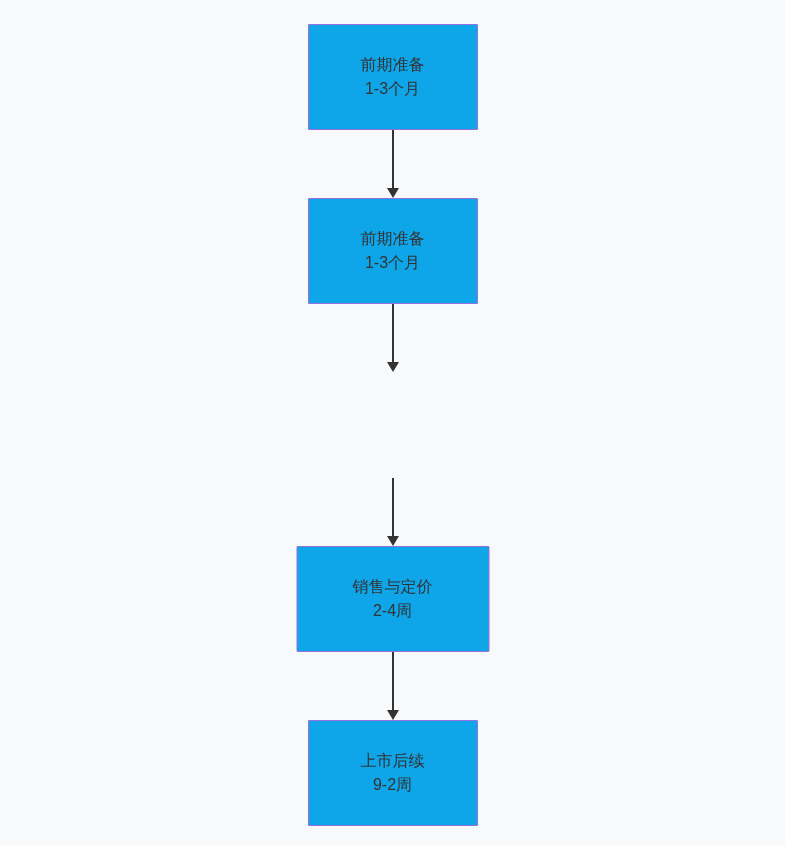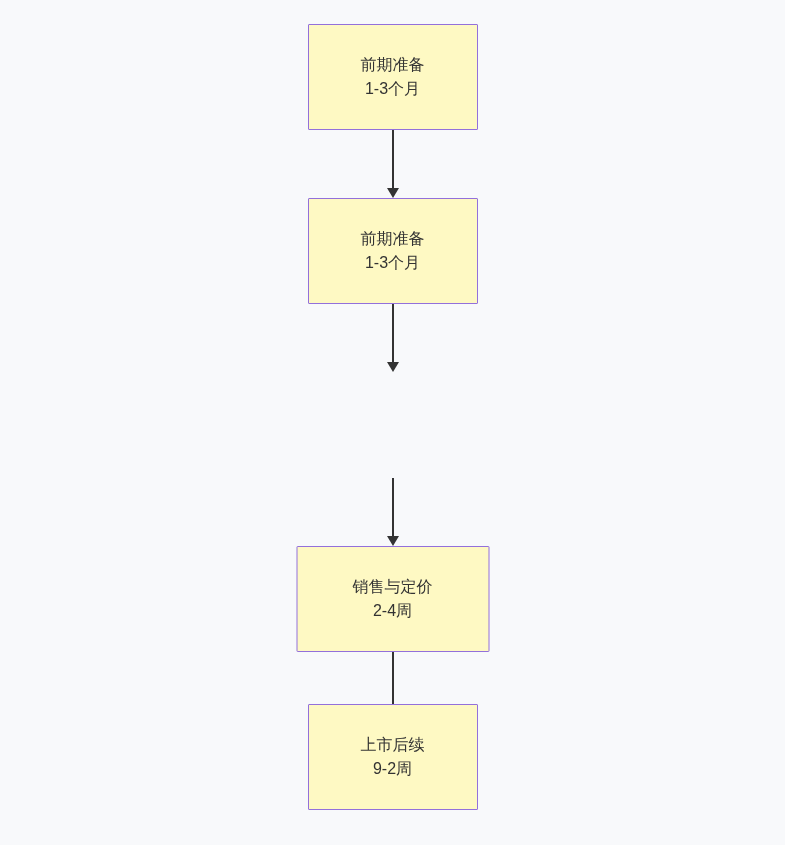--- a/index.html
+++ b/index.html
@@ -18,38 +18,38 @@
     height: 845px;
     overflow: hidden;
   }
   .node {
     position: absolute;
     left: 50%;
     transform: translateX(-50%);
     width: 170px;
     height: 106px;
     box-sizing: border-box;
-    background: #fef9c3;
+    background: #0ea5e9;
     border: 1px solid #9370DB;
     display: flex;
     flex-direction: column;
     align-items: center;
     justify-content: center;
     color: #333333;
     font-size: 16px;
     line-height: 24px;
     text-align: center;
     border-radius: 1px;
   }
   .node.wide { width: 193px; }
   .n1 { top: 24px; }
   .n2 { top: 198px; }
   .n3 { top: 372px; }
   .n4 { top: 546px; }
-  .n5 { top: 704px; }
+  .n5 { top: 720px; }
 
   .edge {
     position: absolute;
     left: 50%;
     transform: translateX(-50%);
     width: 14px;
     height: 68px;
   }
   .e1 { top: 130px; }
   .e2 { top: 304px; }

